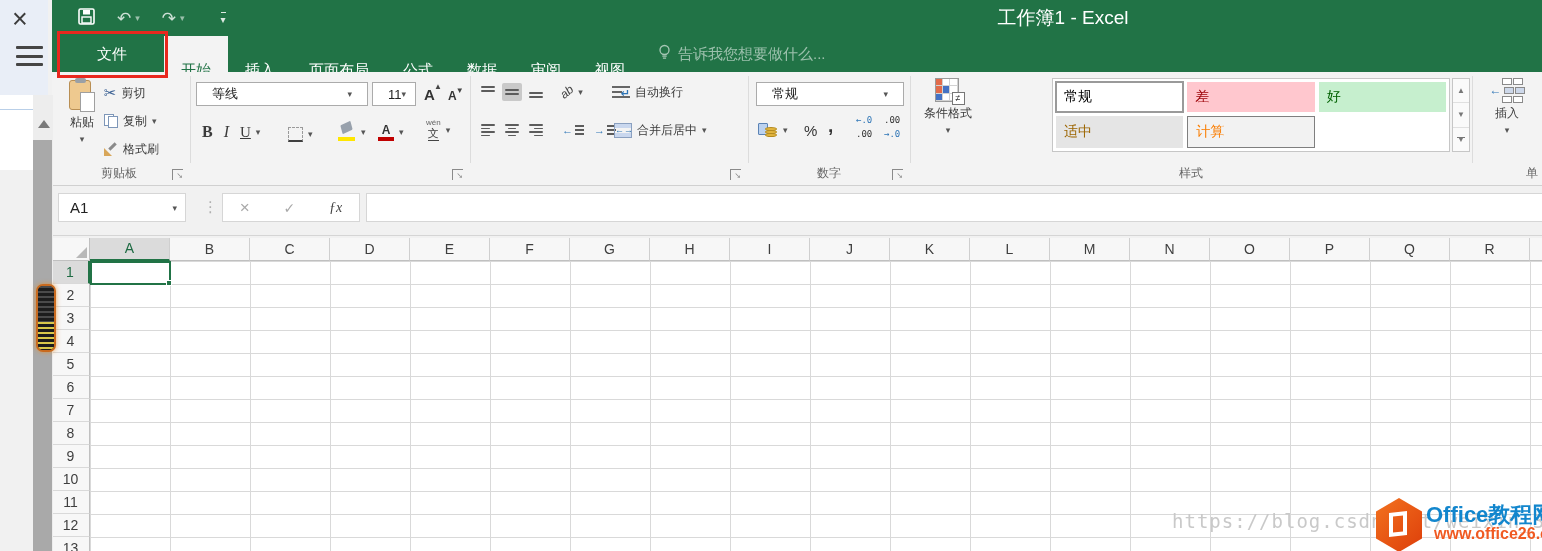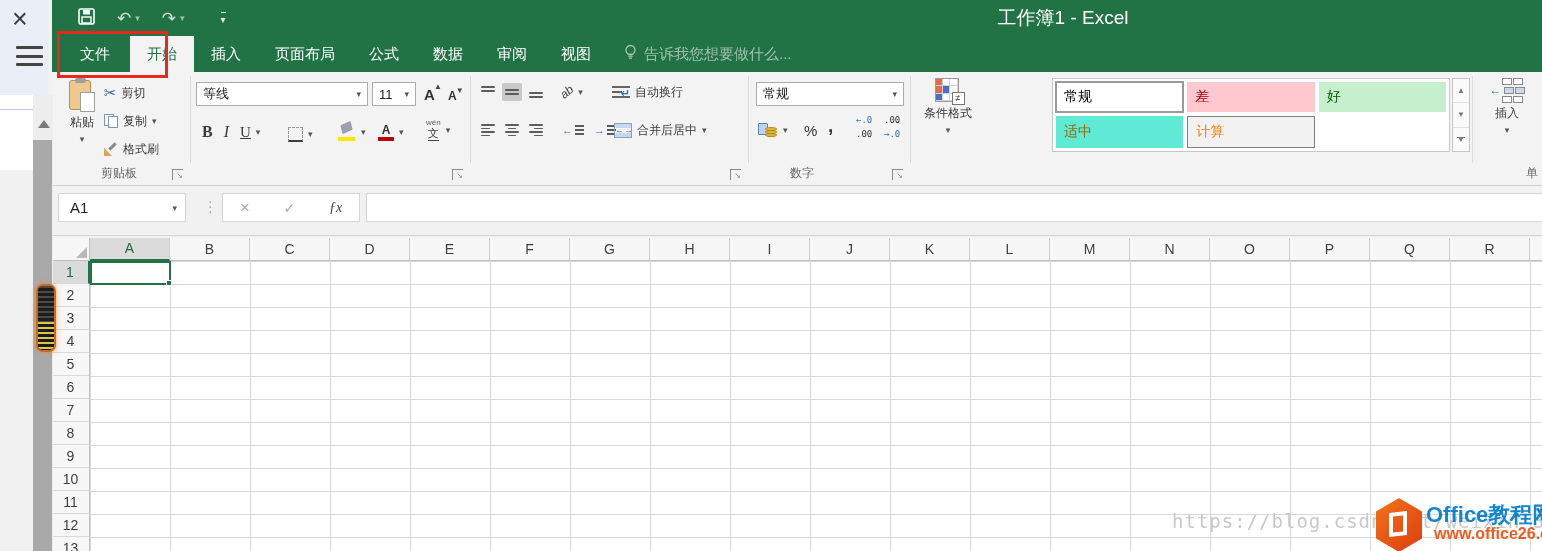--- a/index.html
+++ b/index.html
@@ -26,36 +26,36 @@
   .titlebar { position:absolute; left:48px; top:0; right:0; height:36px; background:#217346; display:flex; align-items:center; }
   .qat { display:flex; align-items:center; padding-left:30px; gap:22px; }
   .qat .undo-wrap,.qat .redo-wrap { display:flex; align-items:center; gap:4px; color:rgba(255,255,255,.78); }
   .qat .arrglyph { font-size:17px; line-height:1; }
   .qat .mini-dd { font-size:9px; color:rgba(255,255,255,.55); }
   .qat-more { display:inline-block; font-size:10px; color:rgba(255,255,255,.85); border-top:1px solid rgba(255,255,255,.85); padding-top:1px; margin-left:14px; }
   .win-title { position:absolute; left:905px; top:0; width:220px; height:36px; line-height:36px; text-align:center; color:#fff; font-size:19px; }
 
   
   .tabrow { position:absolute; left:48px; top:36px; right:0; height:36px; background:#217346; display:flex; align-items:stretch; padding-left:12px; }
-  .tab { color:#fff; font-size:15px; line-height:36px; padding:0 17px; white-space:nowrap; cursor:default; }
-  .tab.file { padding:0 20px; }
+  .tab { color:#fff; font-size:15px; line-height:36px; padding:16px 17px; white-space:nowrap; cursor:default; }
+  .tab.file { padding:0 37px; }
   .tab.active { background:#f3f3f3; color:#217346; }
   .tellme { display:flex; align-items:center; gap:7px; margin-left:16px; color:rgba(255,255,255,.55); font-size:15px; white-space:nowrap; }
 
   
   .red-box { position:absolute; left:57px; top:31px; width:111px; height:47px; border:3px solid #e8281e; z-index:70; }
 
   
   .ribbon { position:absolute; left:48px; top:72px; right:0; height:114px; background:#f3f3f3; border-bottom:1px solid #d0d0d0; font-size:12px; color:#3b3b3b; }
   .ribbon .vsep { position:absolute; top:4px; bottom:22px; width:1px; background:#dcdcdc; }
   .grp-label { position:absolute; bottom:3px; text-align:center; color:#666; font-size:12px; }
   .launcher { position:absolute; bottom:5px; width:11px; height:11px; border-top:1px solid #8a8a8a; border-left:1px solid #8a8a8a; color:#8a8a8a; font-size:8px; line-height:11px; text-align:right; cursor:default; }
   .btn-row { position:absolute; display:flex; align-items:center; gap:5px; height:24px; cursor:default; white-space:nowrap; }
   .dd { font-size:9px; color:#555; }
-  .combo { position:absolute; height:24px; background:#fff; border:1px solid #ababab; display:flex; align-items:center; padding:0 6px; font-size:13px; color:#222; justify-content:space-between; cursor:default; }
+  .combo { position:absolute; height:24px; background:#fff; border:1px solid #ababab; display:flex; align-items:center; padding:0 15px; font-size:13px; color:#222; justify-content:space-between; cursor:default; }
 
   
   .bigbtn { position:absolute; top:6px; height:96px; display:flex; flex-direction:column; align-items:center; justify-content:flex-start; gap:3px; cursor:default; text-align:center; line-height:14px; }
 
   
   .paste-ic { position:relative; width:26px; height:34px; }
   .paste-ic .board { position:absolute; left:0; top:2px; width:22px; height:30px; background:#eec98f; border:1px solid #b98f54; border-radius:3px; }
   .paste-ic .clip { position:absolute; left:6px; top:0; width:11px; height:5px; background:#9aa0a6; border-radius:2px; }
   .paste-ic .page { position:absolute; right:0; bottom:0; width:15px; height:20px; background:#fff; border:1px solid #9f9f9f; }
   .cut-ic { color:#3f6496; font-size:15px; }
@@ -404,21 +404,21 @@
     <span class="btn-row pct" style="left:756px;top:46px">%</span>
     <span class="btn-row comma" style="left:780px;top:42px">,</span>
     <div class="btn-row dec-ic" style="left:808px;top:44px;display:flex">
       <span><em>←.0</em></span>
         <span>.00</span>
     </div>
     <div class="btn-row dec-ic" style="left:836px;top:44px;display:flex">
       <span>.00</span>
         <span><em>→.0</em></span>
     </div>
-    <div class="grp-label" style="left:673px;width:162px">数字</div>
+    <div class="grp-label" style="left:700px;width:162px">数字</div>
     <span class="launcher" style="left:844px">↘</span>
 
     <div class="bigbtn" style="left:870px;width:60px">
       <span class="cf-ic">
         <span class="cf-grid">
             <i class="o"></i>
             <i></i>
             <i></i>
             <i class="o"></i>
             <i class="b"></i>
@@ -429,30 +429,31 @@
           </span>
         <span class="cf-badge">≠</span>
       </span>
       <span>条件格式</span>
       <span class="dd">▾</span>
     </div>
     <div id="style-gallery" class="gallery">
         <div class="style-item selected" style="background: rgb(255, 255, 255); color: rgb(0, 0, 0);">常规</div>
         <div class="style-item" style="background: rgb(255, 199, 206); color: rgb(156, 0, 6);">差</div>
         <div class="style-item" style="background: rgb(198, 239, 206); color: rgb(0, 97, 0);">好</div>
-        <div class="style-item" style="background: #5eead4; color: rgb(156, 101, 0);">适中</div>
+        <div class="style-item" style="background: #e5e5e5; color: rgb(156, 101, 0);">适中</div>
         <div class="style-item" style="background: rgb(242, 242, 242); color: rgb(250, 125, 0); border: 1px solid rgb(127, 127, 127);">计算</div>
       </div>
     <div class="gal-scroll">
       <span>▲</span>
       <span>▼</span>
       <span>
           <i style="font-style:normal;border-top:1px solid #777;font-size:8px">▼</i>
         </span>
     </div>
+    <div class="grp-label" style="left:862px;width:562px">样式</div>
 
     <div class="bigbtn" style="left:1432px;width:54px">
       <span class="ins-ic">
         <span class="row" style="margin-left:12px">
             <span class="cell"></span>
             <span class="cell"></span>
           </span>
         <span class="row">
             <em>←</em>
             <span class="cell sh"></span>

